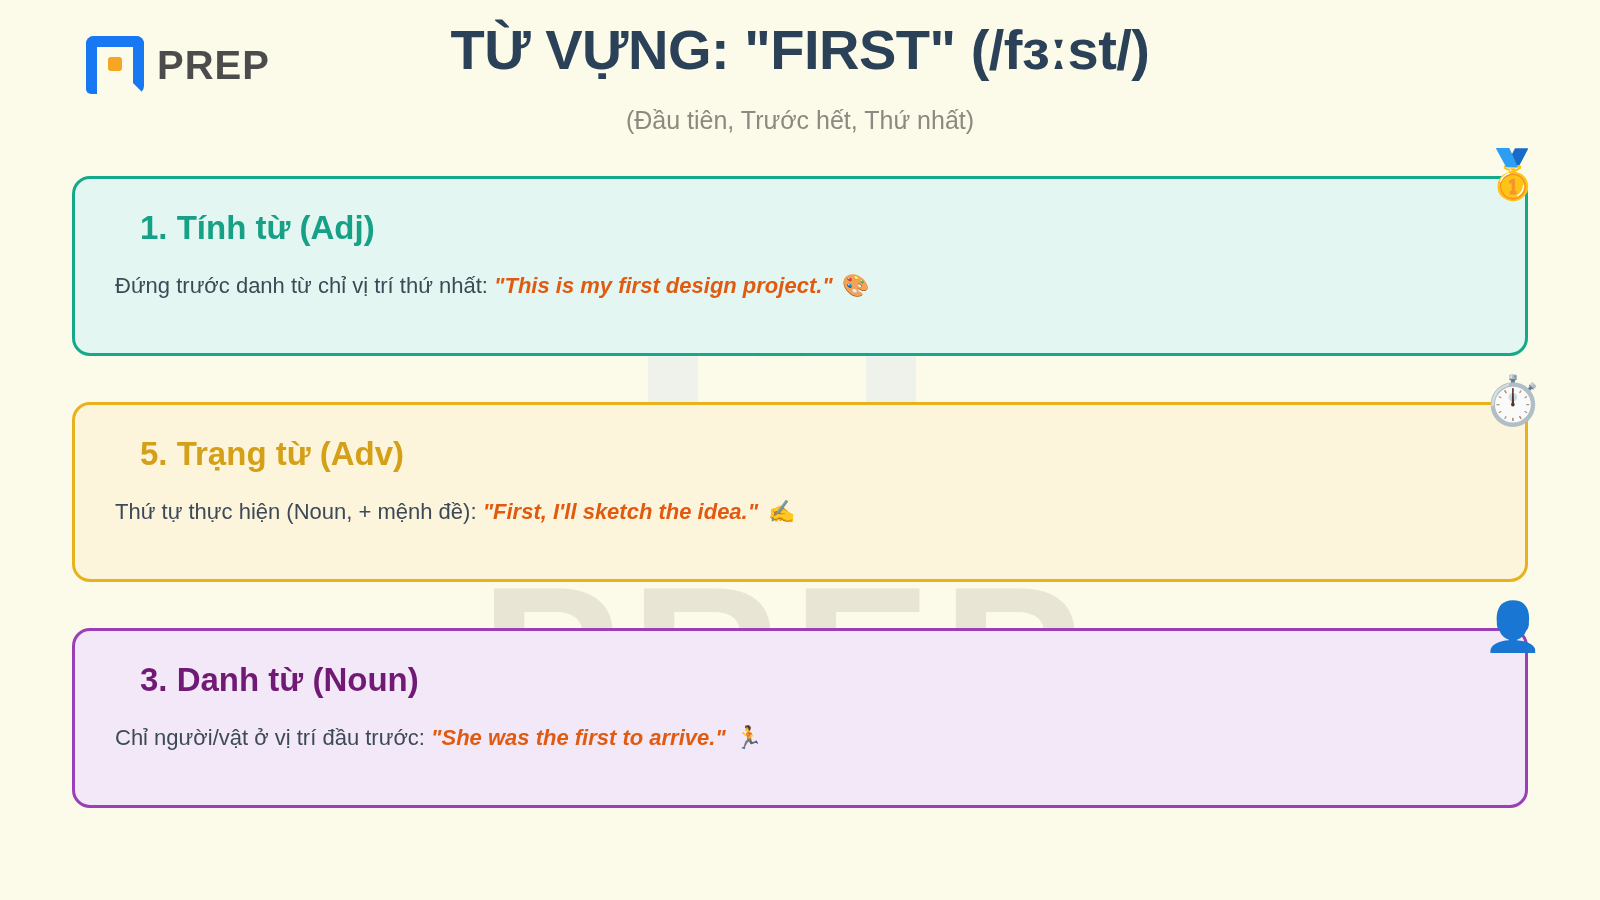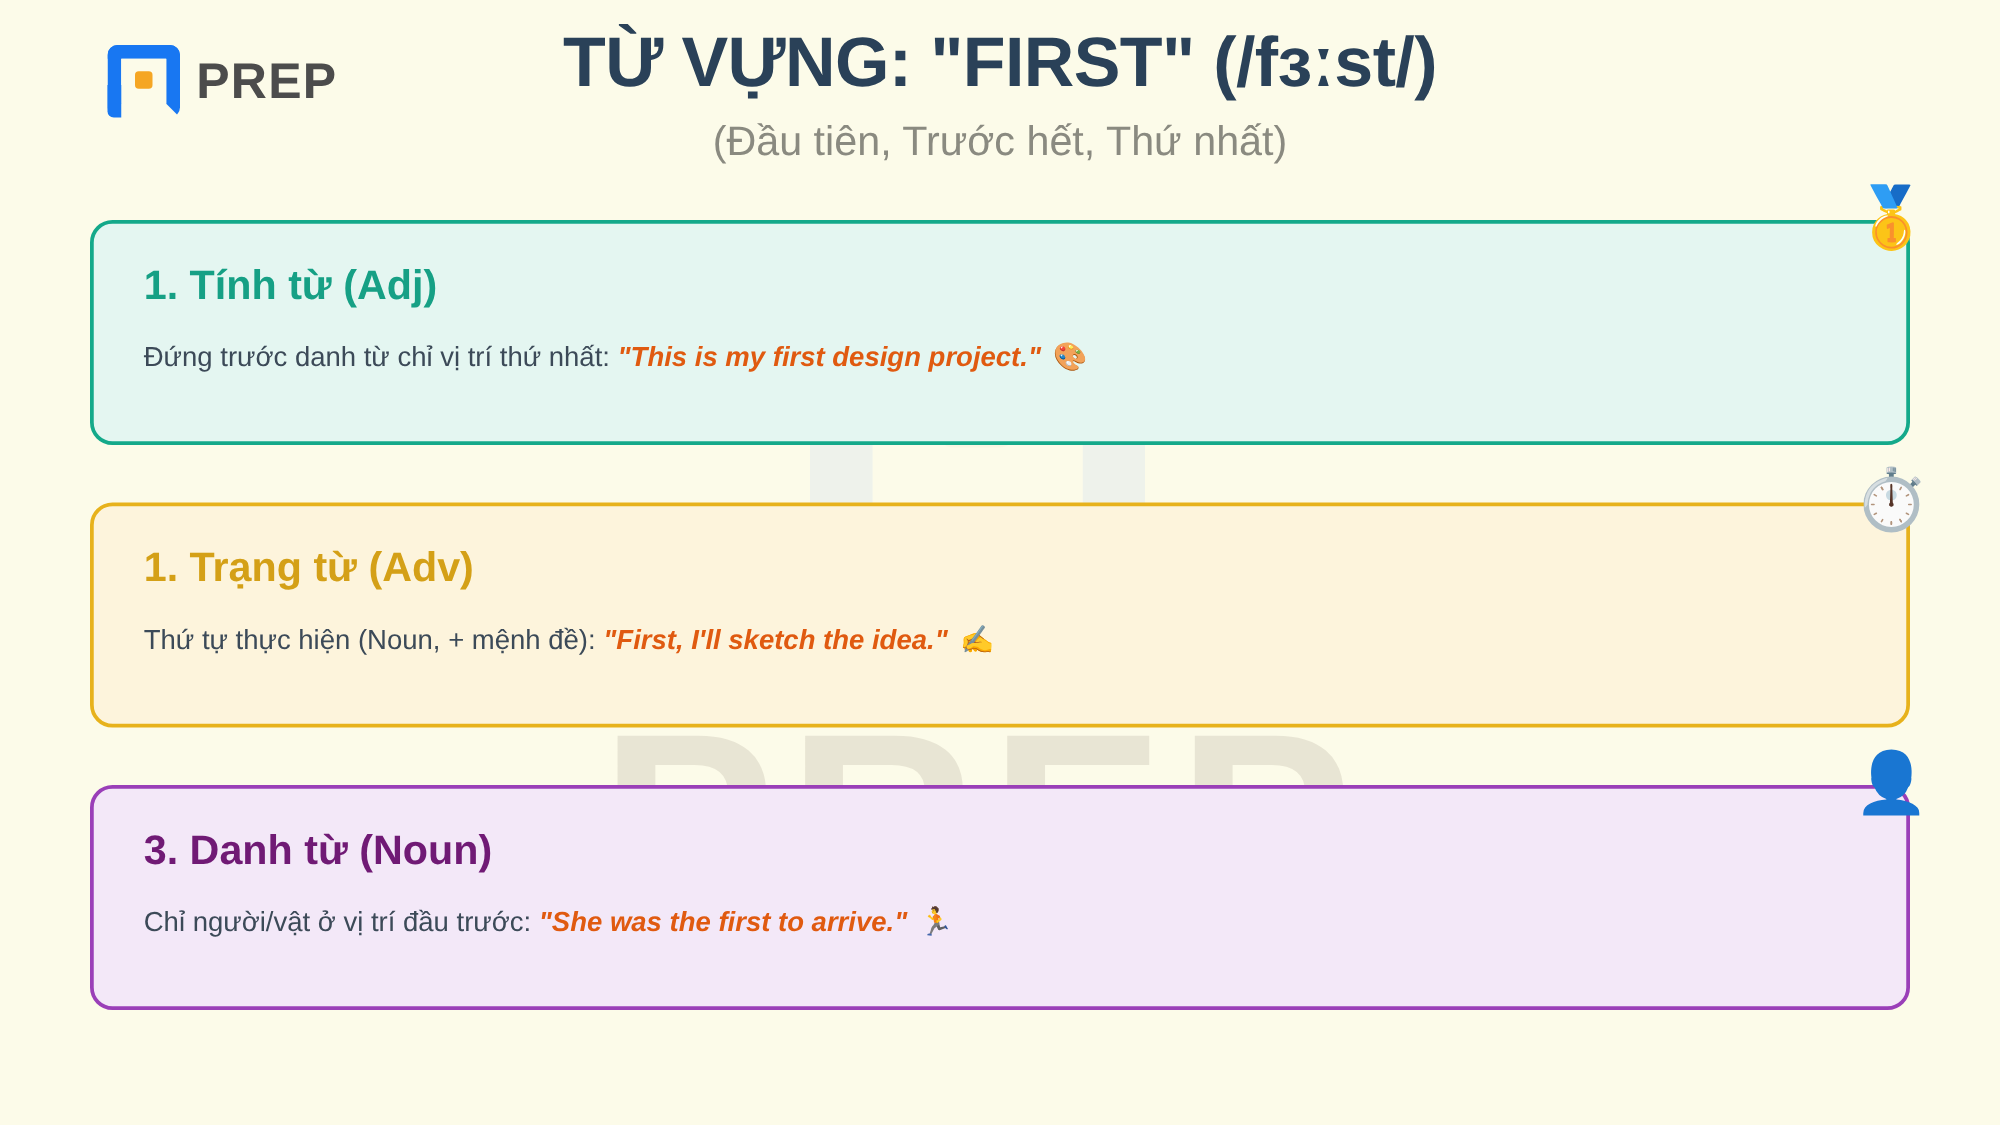--- a/index.html
+++ b/index.html
@@ -138,22 +138,22 @@
   .main-title {
     font-size: 56px;
     font-weight: bold;
     color: #2A4158;
     letter-spacing: -0.5px;
     line-height: 1.15;
     white-space: nowrap;
   }
 
   .subtitle {
-    margin-top: 12px;
-    font-size: 33px;
+    margin-top: 24px;
+    font-size: 25px;
     color: #8A8A80;
     font-weight: normal;
   }
 
   
   .cards {
     position: relative;
     z-index: 2;
     padding: 0 72px;
   }
@@ -169,20 +169,21 @@
   }
 
   .card-1 { background: #E4F6F1; border-color: #14A98A; }
   .card-2 { background: #FDF4DC; border-color: #E7B21C; }
   .card-3 { background: #F3E8F8; border-color: #9A3FB8; }
 
   .card-heading {
     font-size: 33px;
     font-weight: bold;
     margin-bottom: 24px;
+    margin-left: 25px;
   }
   .card-1 .card-heading { color: #16A085; }
   .card-2 .card-heading { color: #D4A017; }
   .card-3 .card-heading { color: #701a75; }
 
   .card-body {
     font-size: 22px;
     color: #3C4A58;
     line-height: 1.4;
   }
@@ -234,21 +235,21 @@
   <div class="card card-1">
     <div class="card-emoji">🥇</div>
     <div class="card-heading">1. Tính từ (Adj)</div>
     <div class="card-body">
       <span>Đứng trước danh từ chỉ vị trí thứ nhất: </span><span class="card-example">"This is my first design project."</span><span style="margin-left:10px;">🎨</span>
     </div>
   </div>
 
   <div class="card card-2">
     <div class="card-emoji">⏱️</div>
-    <div class="card-heading">1. Trạng từ (Adv)</div>
+    <div class="card-heading">5. Trạng từ (Adv)</div>
     <div class="card-body">
       <span>Thứ tự thực hiện (Noun, + mệnh đề): </span><span class="card-example">"First, I'll sketch the idea."</span><span style="margin-left:10px;">✍️</span>
     </div>
   </div>
 
   <div class="card card-3">
     <div class="card-emoji">👤</div>
     <div class="card-heading">3. Danh từ (Noun)</div>
     <div class="card-body">
       <span>Chỉ người/vật ở vị trí đầu trước: </span><span class="card-example">"She was the first to arrive."</span><span style="margin-left:10px;">🏃</span>

